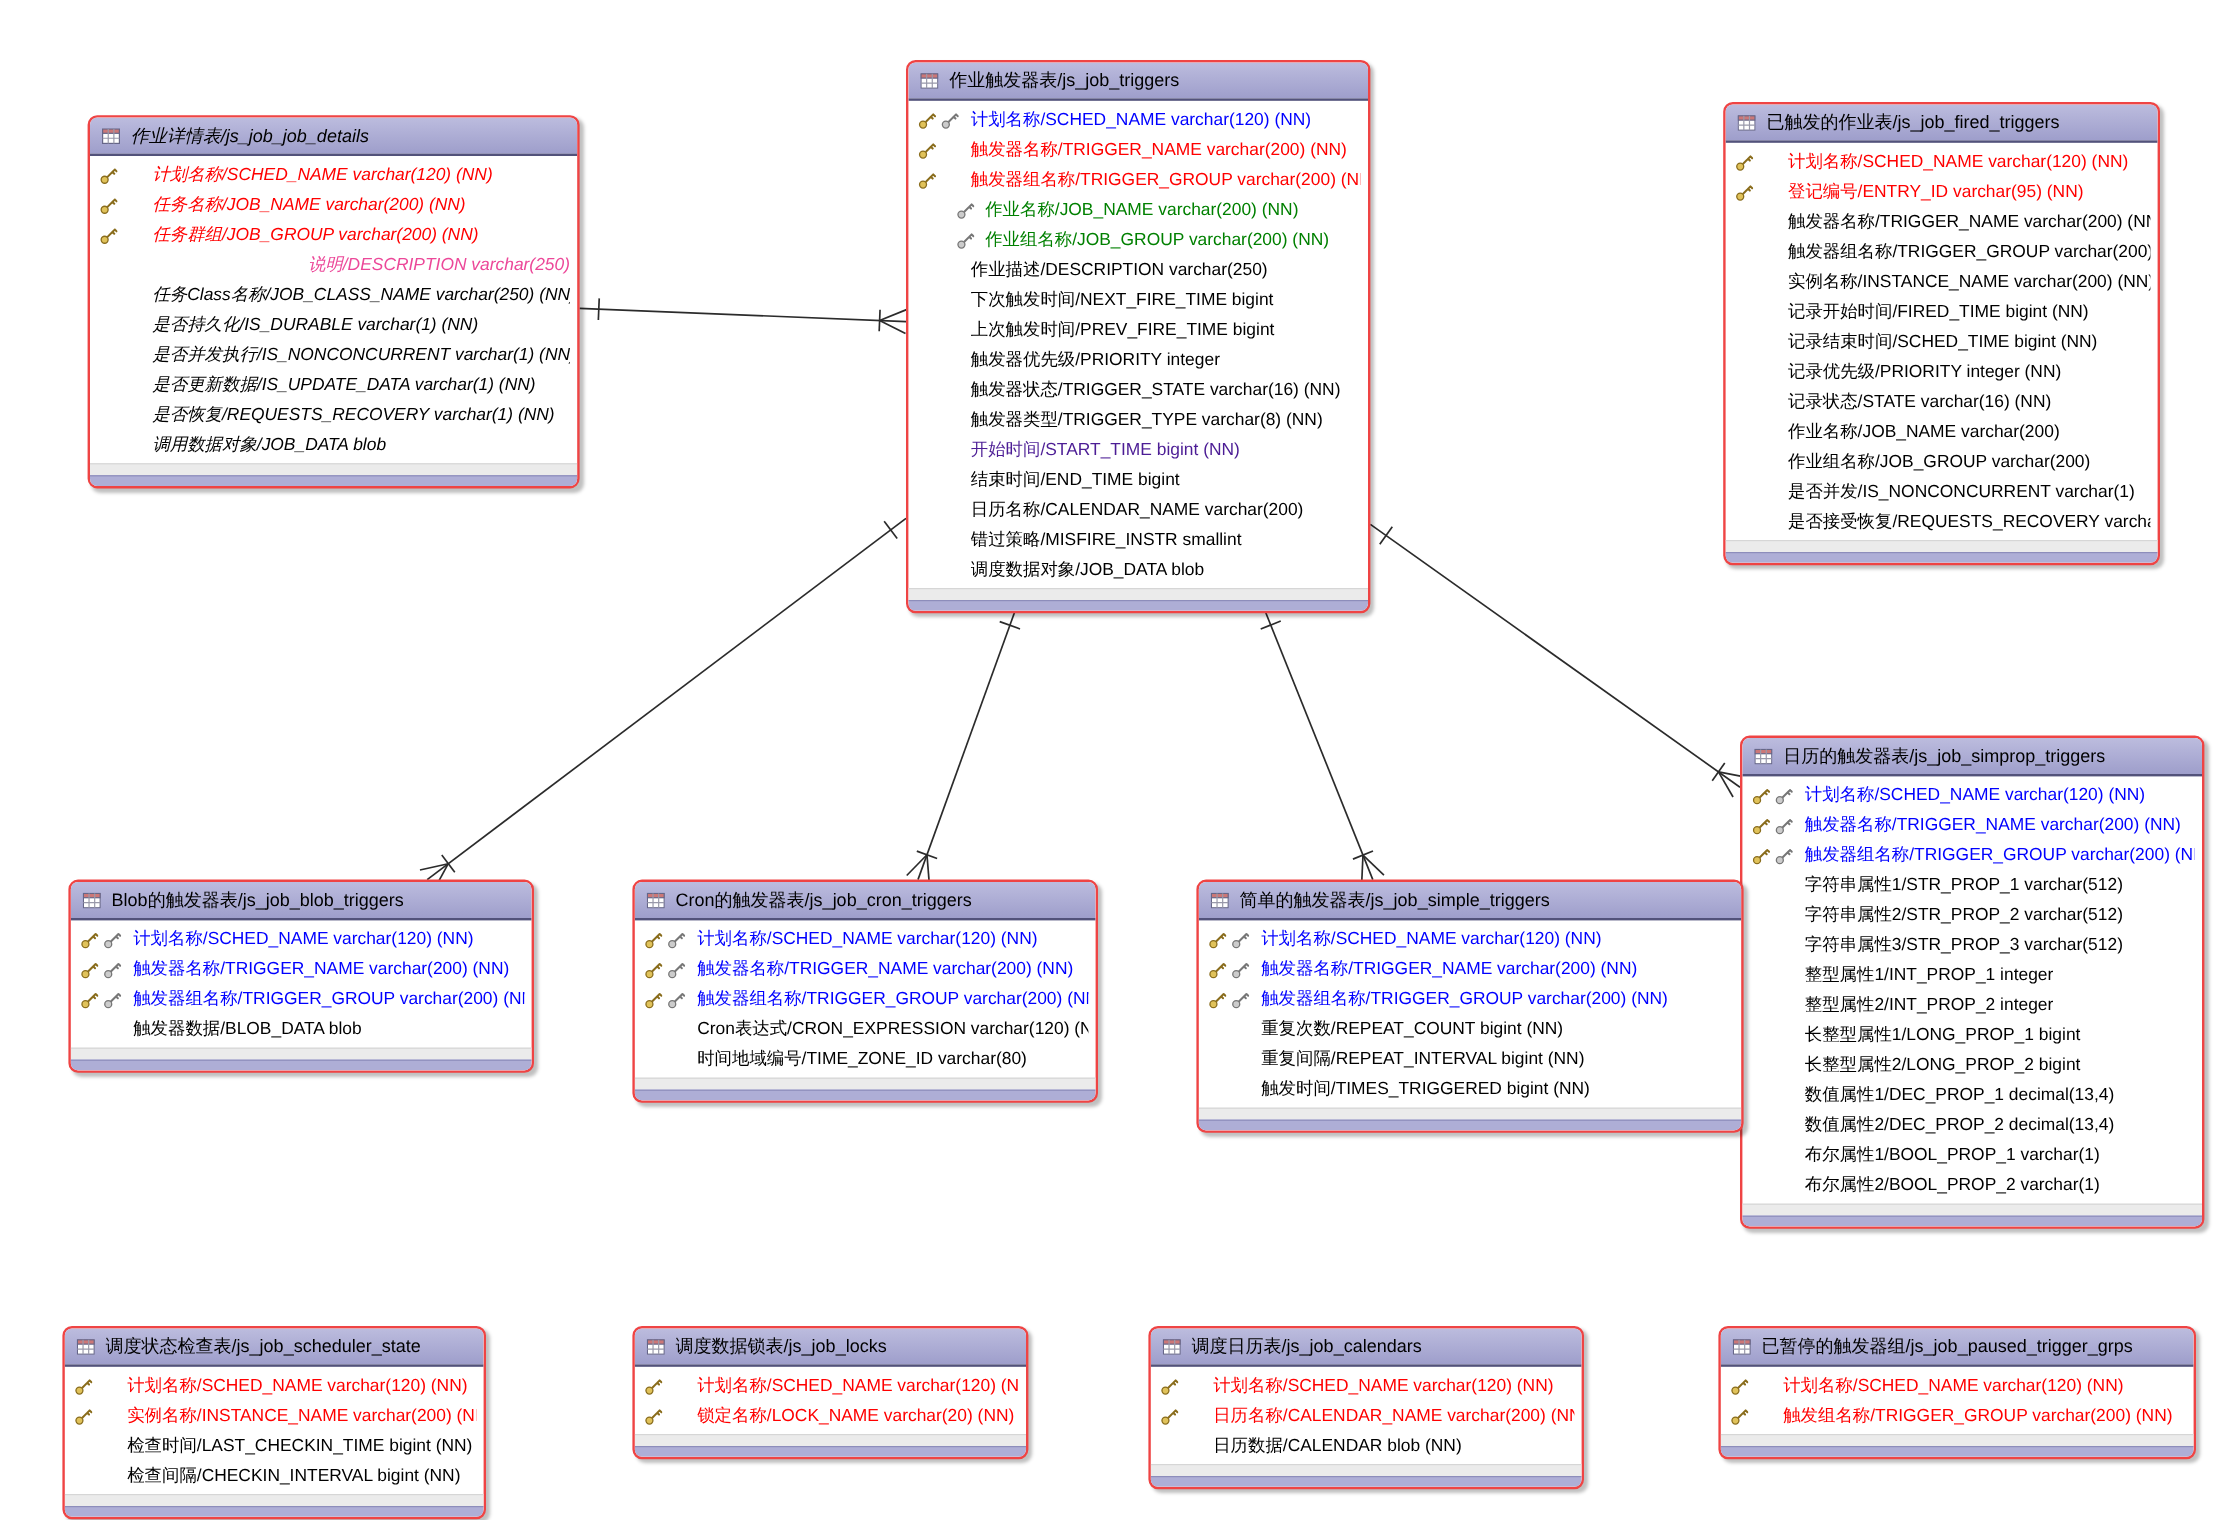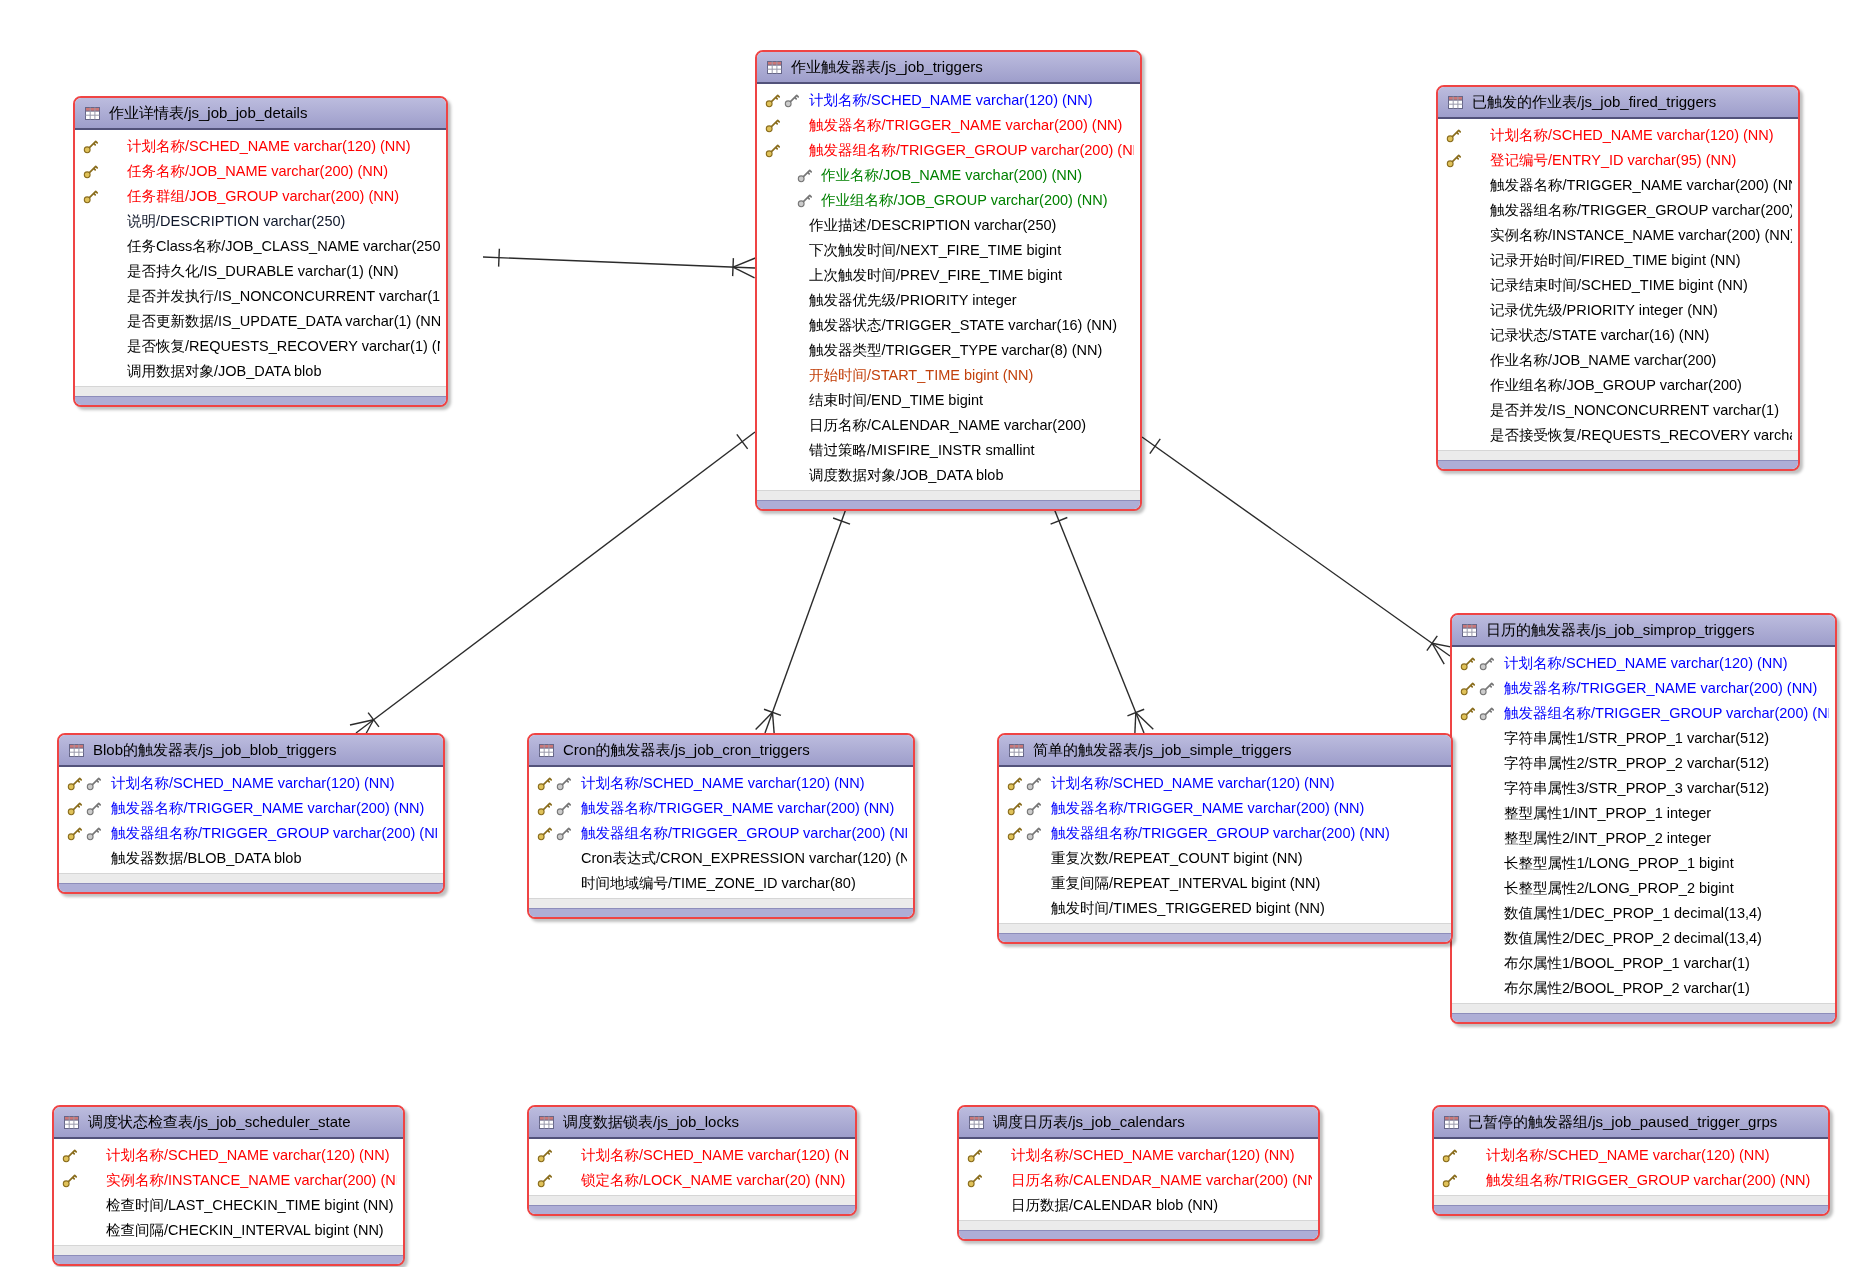--- a/index.html
+++ b/index.html
@@ -59,21 +59,21 @@
         <line x1="1144.167647451363" y1="709.2308625665117" x2="1127.4601477862618" y2="715.9285826965744"></line>
       </g>
       <g>
         <line x1="1142" y1="437" x2="1450" y2="656"></line>
         <line x1="1160.2550921084303" y1="438.9369078740935" x2="1149.8243669176154" y2="453.60660357624414"></line>
         <line x1="1432.0703719195935" y1="643.2513358778929" x2="1444.2051526717694" y2="664.1498309456392"></line>
         <line x1="1432.0703719195935" y1="643.2513358778929" x2="1455.7948473282306" y2="647.8501690543608"></line>
         <line x1="1437.285734515001" y1="635.9164880268175" x2="1426.855009324186" y2="650.5861837289682"></line>
       </g>
     </svg>
-<div class="table-card" style="left: 73px; top: 96px; width: 375px;">
+<div class="table-card" style="left: 73px; top: 96px; width: 410px; font-style: italic;">
     <div class="t-header">
       <span class="t-icon">
           <svg width="15" height="13" viewBox="0 0 15 13">
             <rect x="0.5" y="0.5" width="14" height="12" fill="#ffffff" stroke="#666688"></rect>
             <rect x="0.5" y="0.5" width="14" height="3.6" fill="#cc7777" stroke="#666688"></rect>
             <line x1="5.2" y1="0.5" x2="5.2" y2="12.5" stroke="#9999aa"></line>
             <line x1="9.9" y1="0.5" x2="9.9" y2="12.5" stroke="#9999aa"></line>
             <line x1="0.5" y1="8.2" x2="14.5" y2="8.2" stroke="#9999aa"></line>
           </svg>
         </span>
@@ -101,21 +101,21 @@
         <div class="t-row">
           <span class="key key-0">
             <svg width="15" height="15" viewBox="0 0 15 15">
               <path d="M6.2 8.8 L12.7 2.3 M12.7 2.3 L14.2 3.8 M10.7 4.3 L12.2 5.8" fill="none" stroke="#8a6d1d" stroke-width="1.7" stroke-linecap="round"></path>
               <circle cx="4.2" cy="10.8" r="2.9" fill="#e0c25a" stroke="#8a6d1d" stroke-width="1.1"></circle>
             </svg>
           </span>
           <span class="f-text" style="color: rgb(255, 0, 0);">任务群组/JOB_GROUP varchar(200) (NN)</span>
         </div>
         <div class="t-row">
-          <span class="f-text" style="color: #0f172a;">说明/DESCRIPTION varchar(250)</span>
+          <span class="f-text" style="color: #ec4899; text-align: right;">说明/DESCRIPTION varchar(250)</span>
         </div>
         <div class="t-row">
           <span class="f-text" style="color: rgb(0, 0, 0);">任务Class名称/JOB_CLASS_NAME varchar(250) (NN)</span>
         </div>
         <div class="t-row">
           <span class="f-text" style="color: rgb(0, 0, 0);">是否持久化/IS_DURABLE varchar(1) (NN)</span>
         </div>
         <div class="t-row">
           <span class="f-text" style="color: rgb(0, 0, 0);">是否并发执行/IS_NONCONCURRENT varchar(1) (NN)</span>
         </div>
@@ -209,21 +209,21 @@
         <div class="t-row">
           <span class="f-text" style="color: rgb(0, 0, 0);">触发器优先级/PRIORITY integer</span>
         </div>
         <div class="t-row">
           <span class="f-text" style="color: rgb(0, 0, 0);">触发器状态/TRIGGER_STATE varchar(16) (NN)</span>
         </div>
         <div class="t-row">
           <span class="f-text" style="color: rgb(0, 0, 0);">触发器类型/TRIGGER_TYPE varchar(8) (NN)</span>
         </div>
         <div class="t-row">
-          <span class="f-text" style="color: #c2410c;">开始时间/START_TIME bigint (NN)</span>
+          <span class="f-text" style="color: #4c1d95;">开始时间/START_TIME bigint (NN)</span>
         </div>
         <div class="t-row">
           <span class="f-text" style="color: rgb(0, 0, 0);">结束时间/END_TIME bigint</span>
         </div>
         <div class="t-row">
           <span class="f-text" style="color: rgb(0, 0, 0);">日历名称/CALENDAR_NAME varchar(200)</span>
         </div>
         <div class="t-row">
           <span class="f-text" style="color: rgb(0, 0, 0);">错过策略/MISFIRE_INSTR smallint</span>
         </div>

